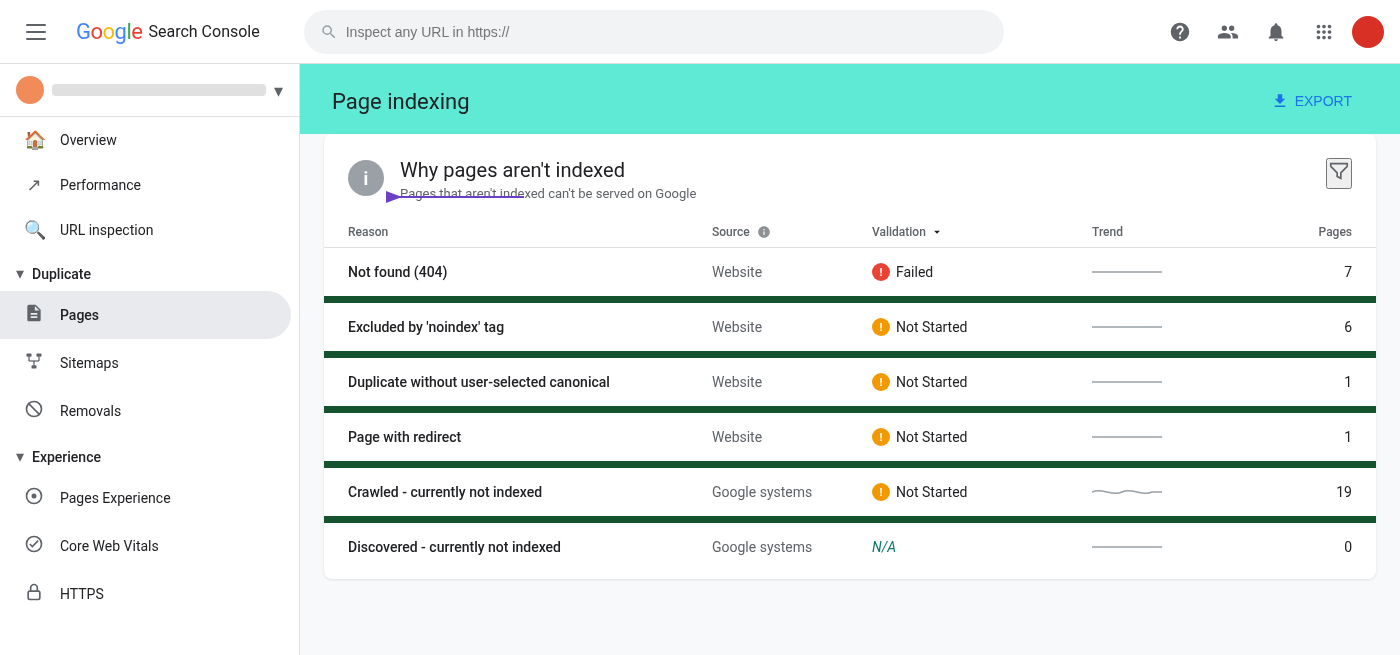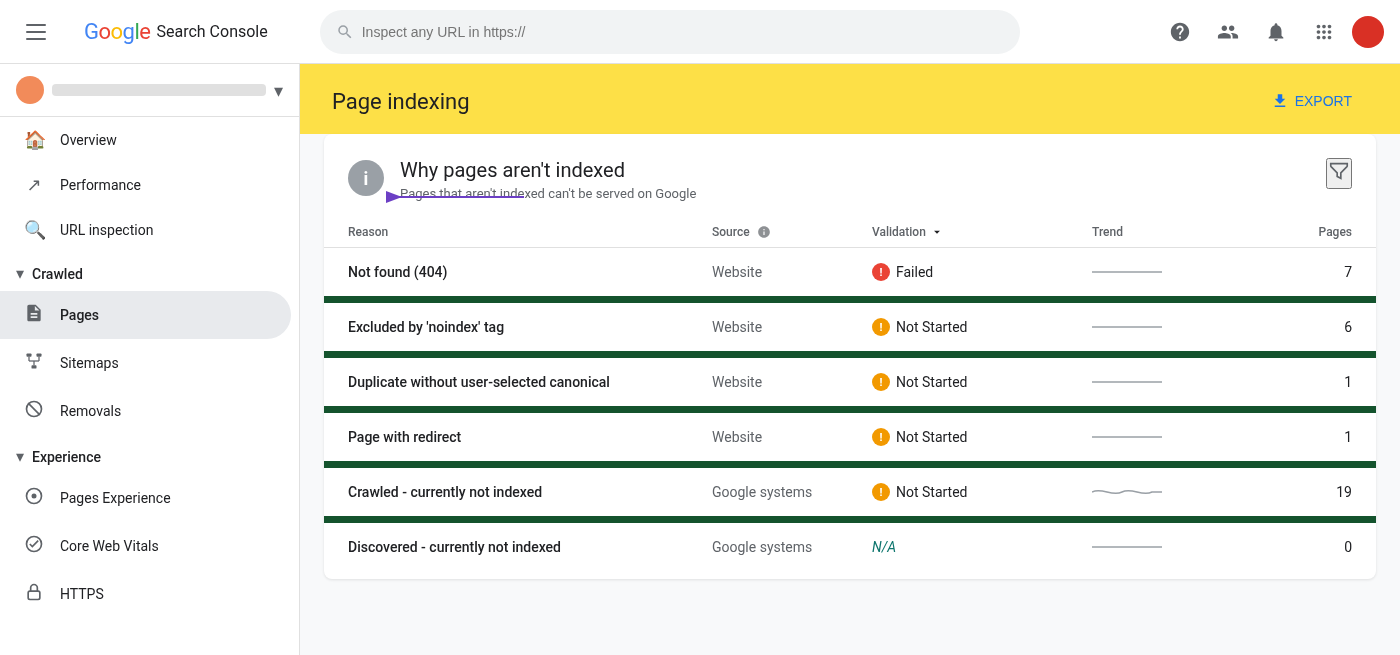--- a/index.html
+++ b/index.html
@@ -1,21 +1,21 @@
 <!DOCTYPE html>
 <html><head>
   <meta charset="utf-8">
   <style>
     * { box-sizing: border-box; margin: 0; padding: 0; }
     body { font-family: 'Google Sans', Roboto, Arial, sans-serif; background: #f8f9fa; color: #202124; font-size: 14px; display: flex; flex-direction: column; height: 655px; overflow: hidden; }
 
     
     .top-header {
       display: flex; align-items: center; background: #fff; height: 64px;
-      padding: 0 16px; border-bottom: 1px solid #e0e0e0; gap: 28px; flex-shrink: 0;
+      padding: 0 16px; border-bottom: 1px solid #e0e0e0; gap: 20px; flex-shrink: 0;
     }
     .menu-icon { cursor: pointer; display: flex; flex-direction: column; gap: 5px; padding: 8px; }
     .menu-icon span { display: block; width: 20px; height: 2px; background: #5f6368; border-radius: 2px; }
     .logo { display: flex; align-items: center; gap: 6px; text-decoration: none; }
     .logo-google { font-size: 22px; font-weight: 400; letter-spacing: -0.5px; }
     .logo-g { color: #4285f4; } .logo-o1 { color: #ea4335; } .logo-o2 { color: #fbbc05; } .logo-g2 { color: #4285f4; } .logo-l { color: #34a853; } .logo-e { color: #ea4335; }
     .logo-text { font-size: 16px; color: #202124; font-weight: 400; white-space: nowrap; }
     .search-bar {
       flex: 1; max-width: 700px; margin: 0 24px;
       display: flex; align-items: center; background: #f1f3f4; border-radius: 24px;
@@ -57,21 +57,21 @@
     .nav-section-header {
       display: flex; align-items: center; gap: 8px; padding: 12px 16px 8px;
       font-size: 14px; color: #202124; cursor: pointer; font-weight: 500;
     }
     .nav-section-header .nav-icon { color: #5f6368; font-size: 16px; }
 
     
     .content { flex: 1; overflow-y: auto; padding: 0; background: #f8f9fa; }
     .content-header {
       display: flex; align-items: center; justify-content: space-between;
-      padding: 20px 32px 16px; background: #fde047;
+      padding: 20px 32px 16px; background: #5eead4;
     }
     .page-title { font-size: 22px; font-weight: 400; color: #202124; }
     .export-btn {
       display: flex; align-items: center; gap: 6px; padding: 8px 16px;
       border: none; background: transparent; color: #1a73e8; font-size: 14px;
       cursor: pointer; font-weight: 500;
     }
 
     
     .card {
@@ -193,21 +193,21 @@
       <span>Performance</span>
     </div>
 
     <div class="nav-item">
       <span class="nav-icon">🔍</span>
       <span>URL inspection</span>
     </div>
 
     <div class="nav-section-header">
       <span class="nav-icon">▾</span>
-      <span>Crawled</span>
+      <span>Duplicate</span>
     </div>
     <div class="nav-item active">
       <span class="nav-icon">
         <svg width="20" height="20" viewBox="0 0 24 24" fill="none">
             <path d="M14 2H6c-1.1 0-2 .9-2 2v16c0 1.1.89 2 2 2h12c1.1 0 2-.9 2-2V8l-6-6zm2 16H8v-2h8v2zm0-4H8v-2h8v2zm-3-5V3.5L18.5 9H13z" fill="#5f6368"></path>
           </svg>
       </span>
       <span>Pages</span>
     </div>
     <div class="nav-item">

